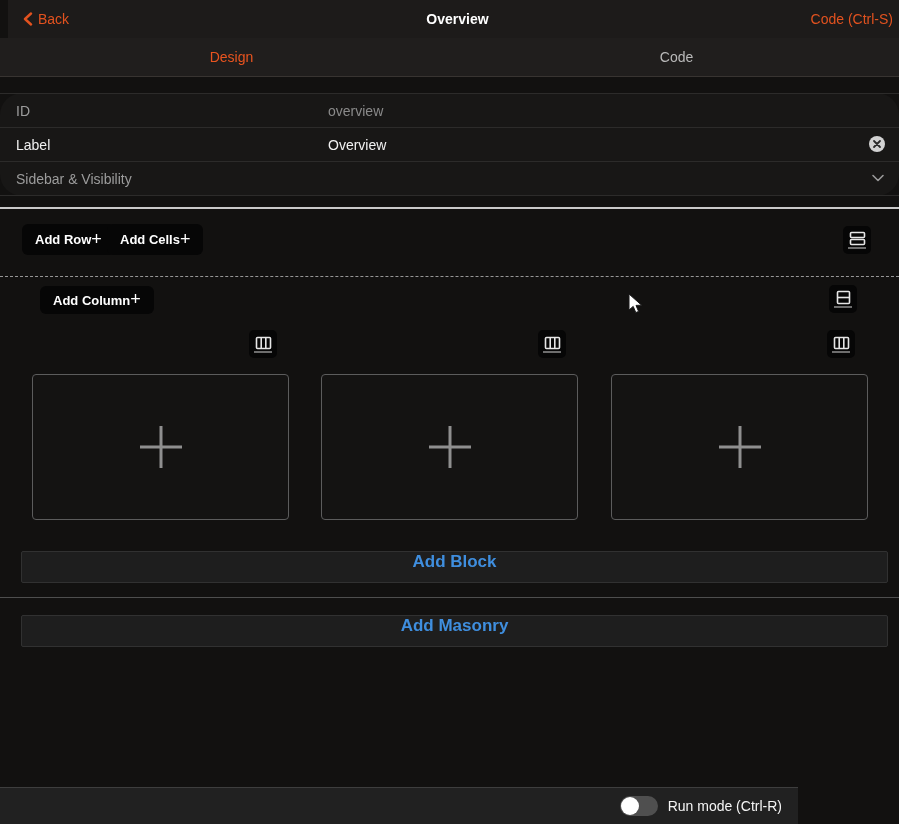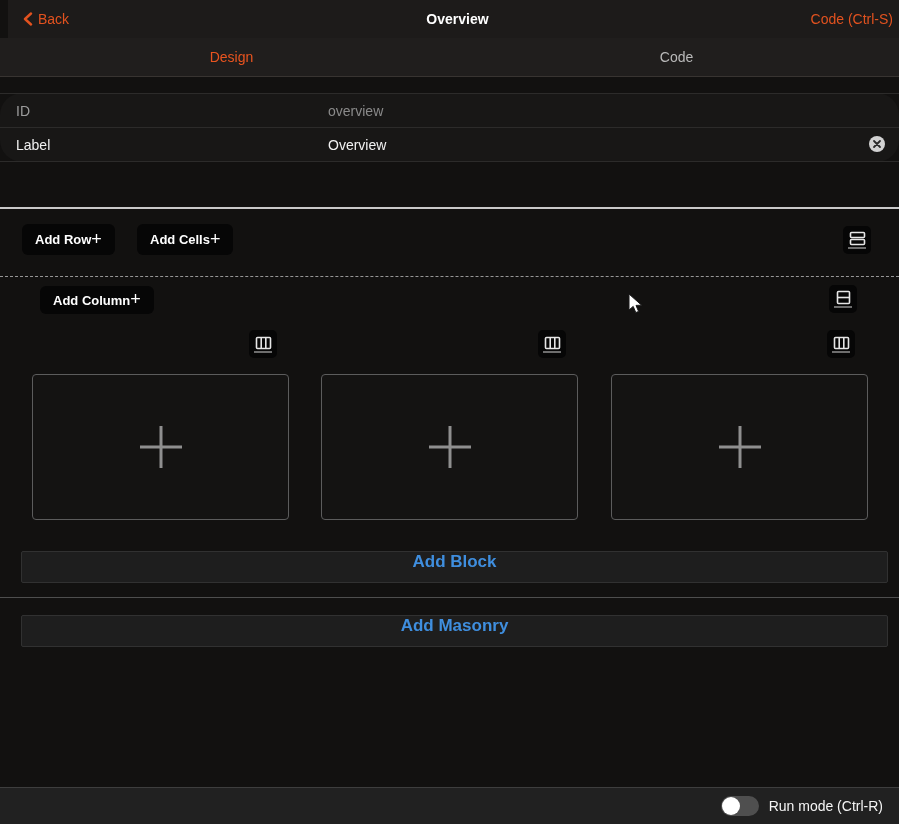--- a/index.html
+++ b/index.html
@@ -86,21 +86,21 @@
     display:flex;align-items:center;justify-content:center;cursor:pointer;
   }
   .wide-btn{
     position:absolute;left:21px;width:867px;height:32px;
     background:#1e1e1e;border:1px solid #313131;border-radius:2px;
     display:flex;align-items:flex-start;justify-content:center;
     color:#3f8ede;font-size:17px;cursor:pointer;box-sizing:border-box;font-weight:bold;
   }
   
   .footer{
-    position:absolute;left:0;top:787px;width:899px;height:37px;
+    position:absolute;left:0;top:787px;width:798px;height:37px;
     background:#212121;border-top:1px solid #3e3e3e;box-sizing:border-box;
     display:flex;align-items:center;justify-content:flex-end;gap:10px;
     padding-right:16px;
   }
   .toggle{
     position:relative;width:38px;height:20px;border-radius:10px;
     background:#4f4f4f;cursor:pointer;flex:0 0 auto;
   }
   .toggle .knob{
     position:absolute;left:1px;top:1px;width:18px;height:18px;border-radius:50%;
@@ -138,31 +138,37 @@
     <div class="frow">
       <span class="flabel">Label</span>
       <span class="fvalue">Overview</span>
       <button class="clear-btn">
         <svg width="18" height="18" viewBox="0 0 18 18">
           <circle cx="9" cy="9" r="8" fill="#d2d2d2"></circle>
           <path d="M6 6 L12 12 M12 6 L6 12" stroke="#2b2b2b" stroke-width="1.8" stroke-linecap="round"></path>
         </svg>
       </button>
     </div>
+    <div class="frow">
+      <span class="flabel dim">Sidebar &amp; Visibility</span>
+      <svg class="chev" width="14" height="10" viewBox="0 0 14 10">
+        <polyline points="2,2.5 7,7.5 12,2.5" fill="none" stroke="#9a9a9a" stroke-width="1.6" stroke-linecap="round" stroke-linejoin="round"></polyline>
+      </svg>
+    </div>
   </section>
 
   <div class="hr-bright"></div>
   <div class="hr-dashed"></div>
   <div class="hr-mid"></div>
 
   <button class="pill-btn" style="left:22px;top:224px;">
     <span>Add Row</span>
     <span class="plus">+</span>
   </button>
-  <button class="pill-btn" style="left:137px;top:224px;">
+  <button class="pill-btn" style="left:107px;top:224px;">
     <span>Add Cells</span>
     <span class="plus">+</span>
   </button>
   <button class="icon-btn" style="left:843px;top:226px;">
     <svg width="17" height="15" viewBox="0 0 17 15">
       <rect x="1.5" y="1.5" width="14" height="5" rx="1" fill="none" stroke="#e6e6e6" stroke-width="1.6"></rect>
       <rect x="1.5" y="8.5" width="14" height="5" rx="1" fill="none" stroke="#e6e6e6" stroke-width="1.6"></rect>
     </svg>
   </button>
 

